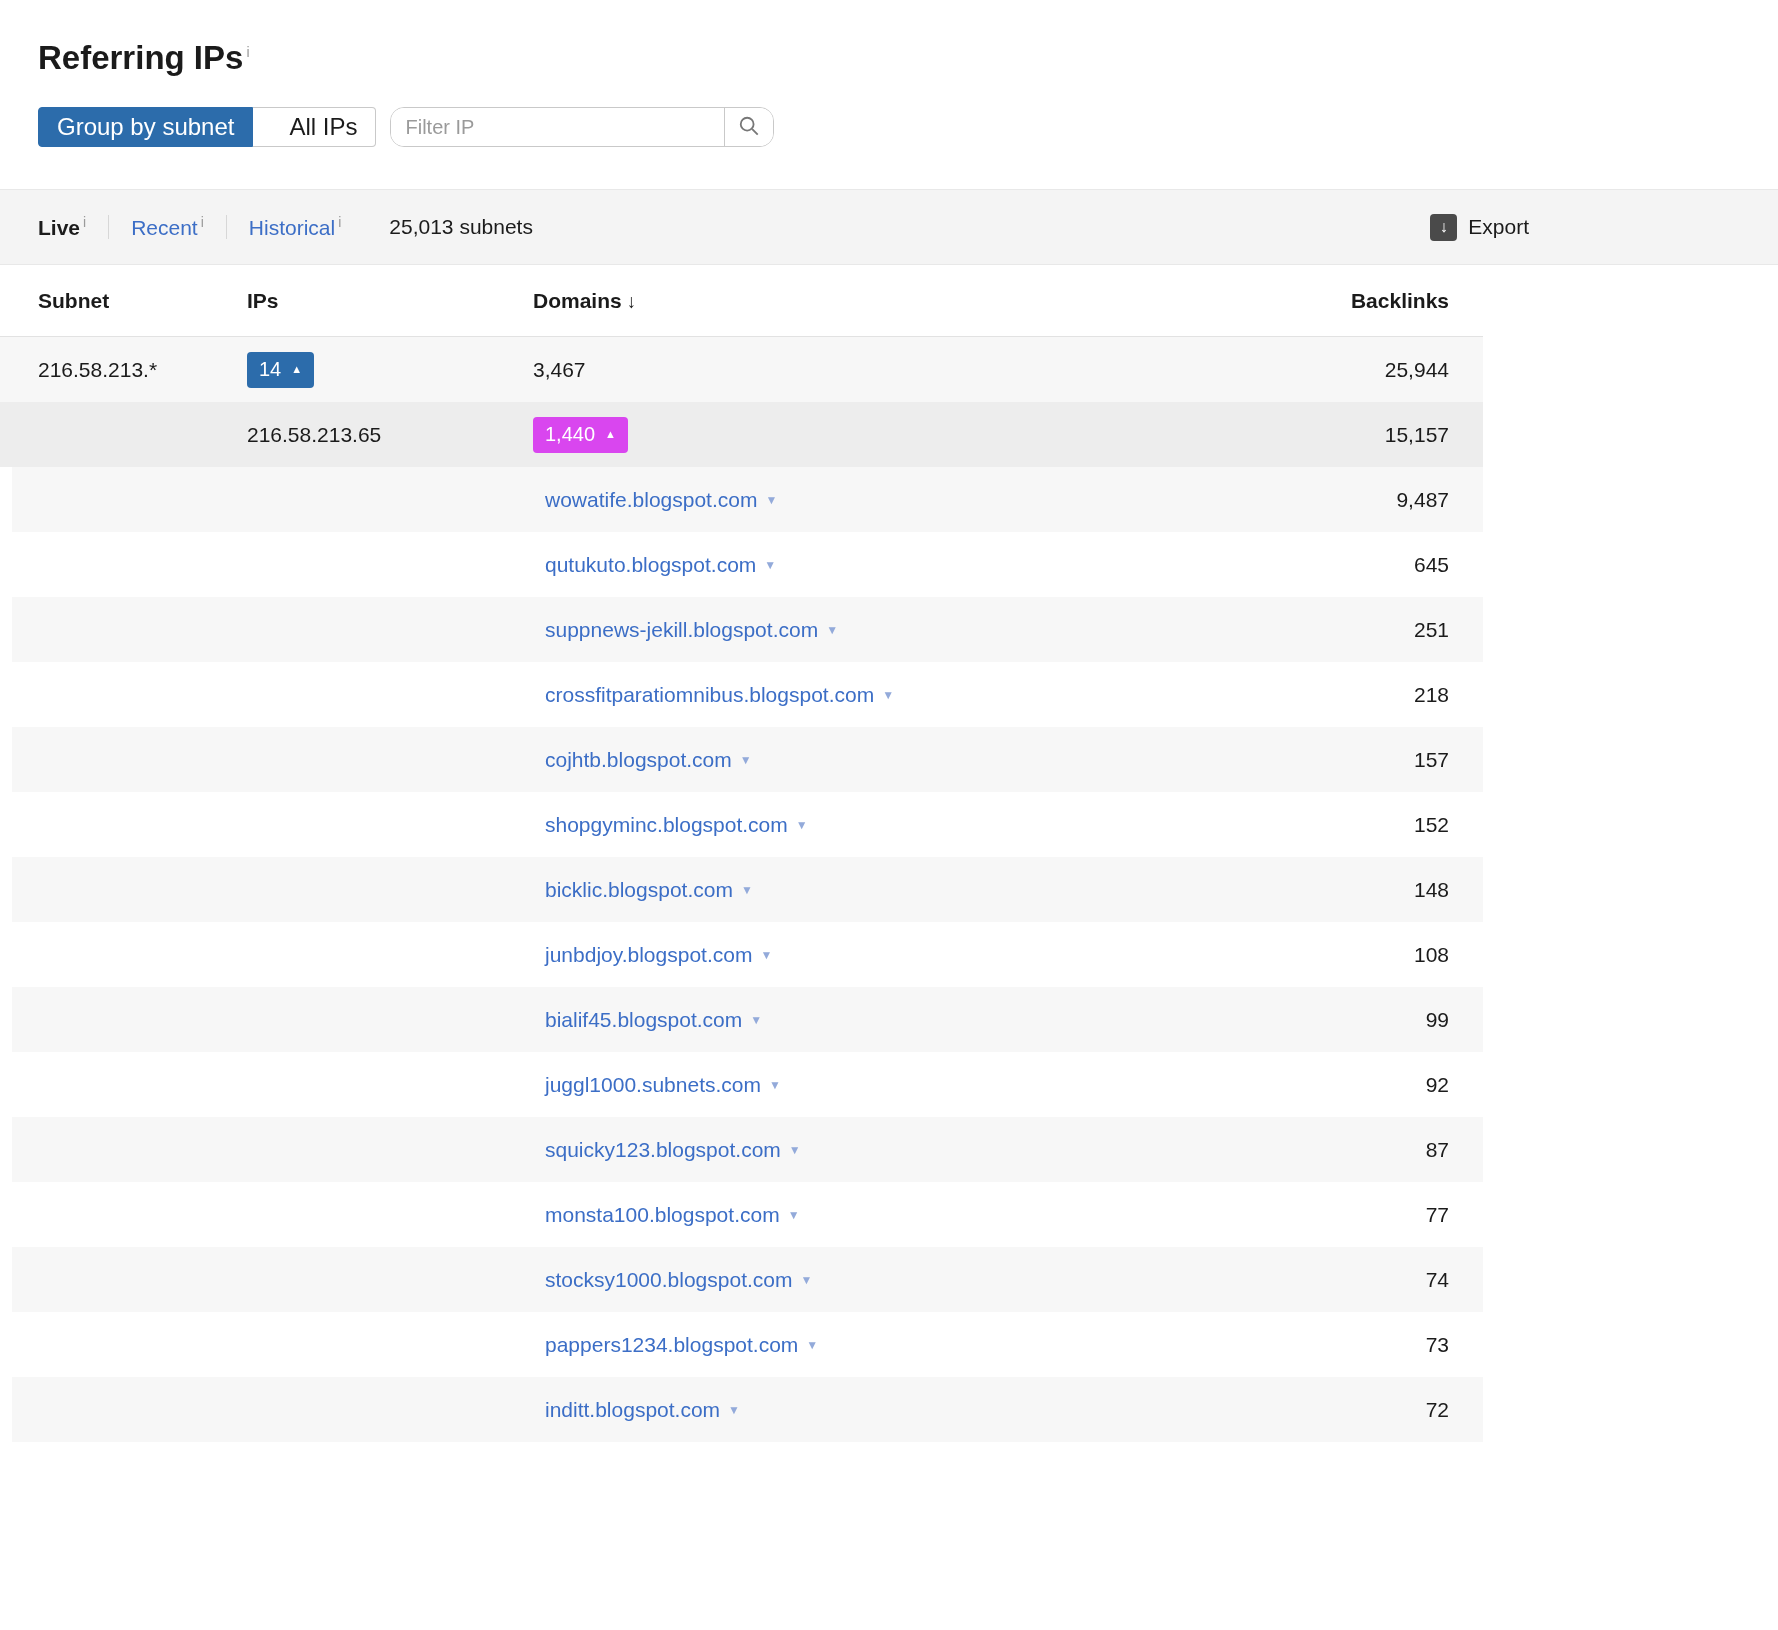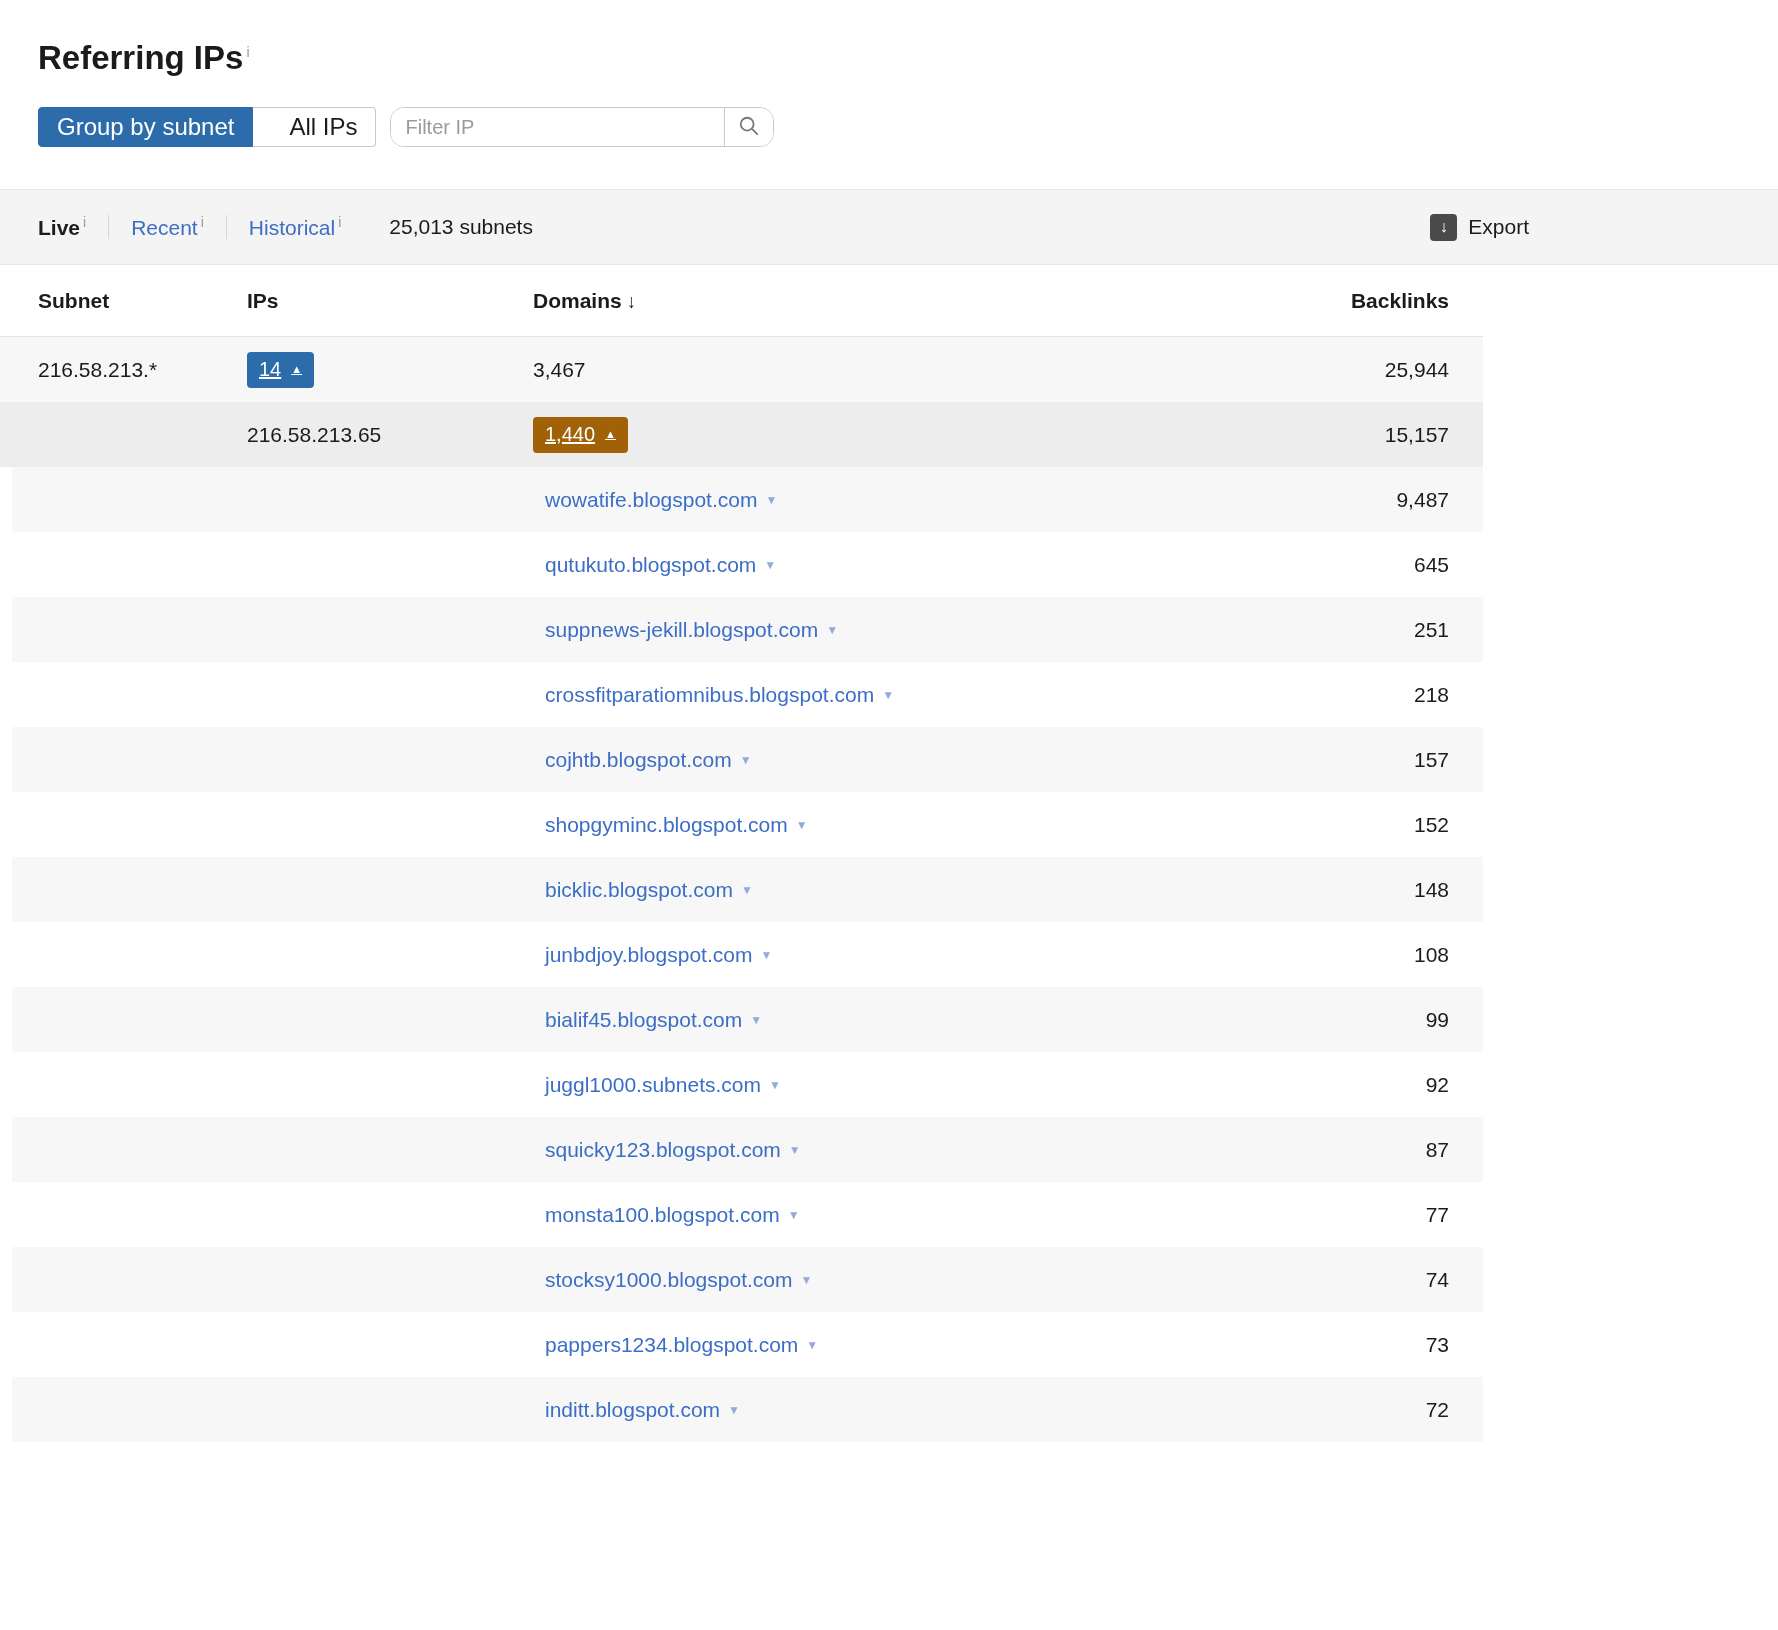--- a/index.html
+++ b/index.html
@@ -145,24 +145,23 @@
   .badge {
     display: inline-flex;
     align-items: center;
     gap: 10px;
     height: 36px;
     padding: 0 12px;
     border-radius: 4px;
     color: #ffffff;
     font-size: 20px;
     cursor: pointer;
-    text-decoration: underline;
   }
   .badge-blue { background: #2c6cab; }
-  .badge-orange { background: #a16207; justify-content: space-between; }
+  .badge-orange { background: #d946ef; justify-content: space-between; }
   .bcaret { font-size: 11px; line-height: 1; }
   .domain-link {
     color: #3c6ec6;
     text-decoration: none;
     display: inline-flex;
     align-items: center;
     gap: 8px;
     cursor: pointer;
   }
   .dcaret { font-size: 12px; color: #93aada; line-height: 1; }

